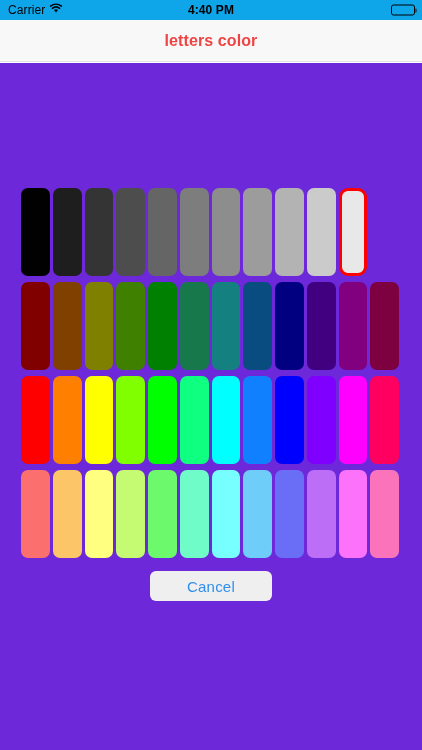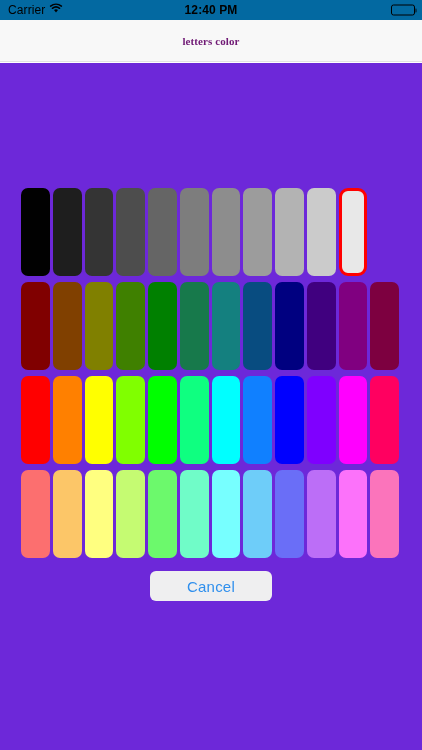--- a/index.html
+++ b/index.html
@@ -12,21 +12,21 @@
     background: #ffffff;
     font-family: "Liberation Sans", sans-serif;
     overflow: hidden;
     position: relative;
     -webkit-font-smoothing: antialiased;
   }
 
   
   .status-bar {
     height: 20px;
-    background: #0369a1;
+    background: #0ea5e9;
     display: flex;
     align-items: center;
     padding: 0 6px;
     font-size: 12px;
     font-weight: 600;
     color: #000;
     position: relative;
     box-sizing: border-box;
     text-decoration: underline;
   }
@@ -89,25 +89,24 @@
   .nav-bar {
     height: 42px;
     background: #f8f8f8;
     border-bottom: 1px solid #e2e2e2;
     display: flex;
     align-items: center;
     justify-content: center;
     box-sizing: border-box;
   }
   .nav-title {
-    font-size: 11px;
+    font-size: 16px;
     font-weight: 700;
-    color: #701a75;
+    color: #ef4444;
     letter-spacing: .1px;
-    font-family: Liberation Serif, serif;
   }
 
   
   .content {
     position: absolute;
     top: 63px;
     left: 0;
     right: 0;
     bottom: 0;
     background: #6d28d9;
@@ -170,21 +169,21 @@
   <div class="status-left">
     <span class="carrier-label">Carrier</span>
     <span class="wifi-icon">
       <svg width="14" height="11" viewBox="0 0 14 11">
         <path d="M7 9.6 L9 6.9 A3.4 3.4 0 0 0 5 6.9 Z" fill="#000"></path>
         <path d="M1.6 3.1 A8.6 8.6 0 0 1 12.4 3.1" stroke="#000" stroke-width="1.5" fill="none" stroke-linecap="round"></path>
         <path d="M3.4 5.3 A5.8 5.8 0 0 1 10.6 5.3" stroke="#000" stroke-width="1.5" fill="none" stroke-linecap="round"></path>
       </svg>
     </span>
   </div>
-  <div class="status-time">12:40 PM</div>
+  <div class="status-time">4:40 PM</div>
   <div class="status-right">
     <span class="battery">
       <span class="battery-fill"></span>
       <span class="battery-cap"></span>
     </span>
   </div>
 </div>
 
 <div class="nav-bar">
   <div class="nav-title">letters color</div>

